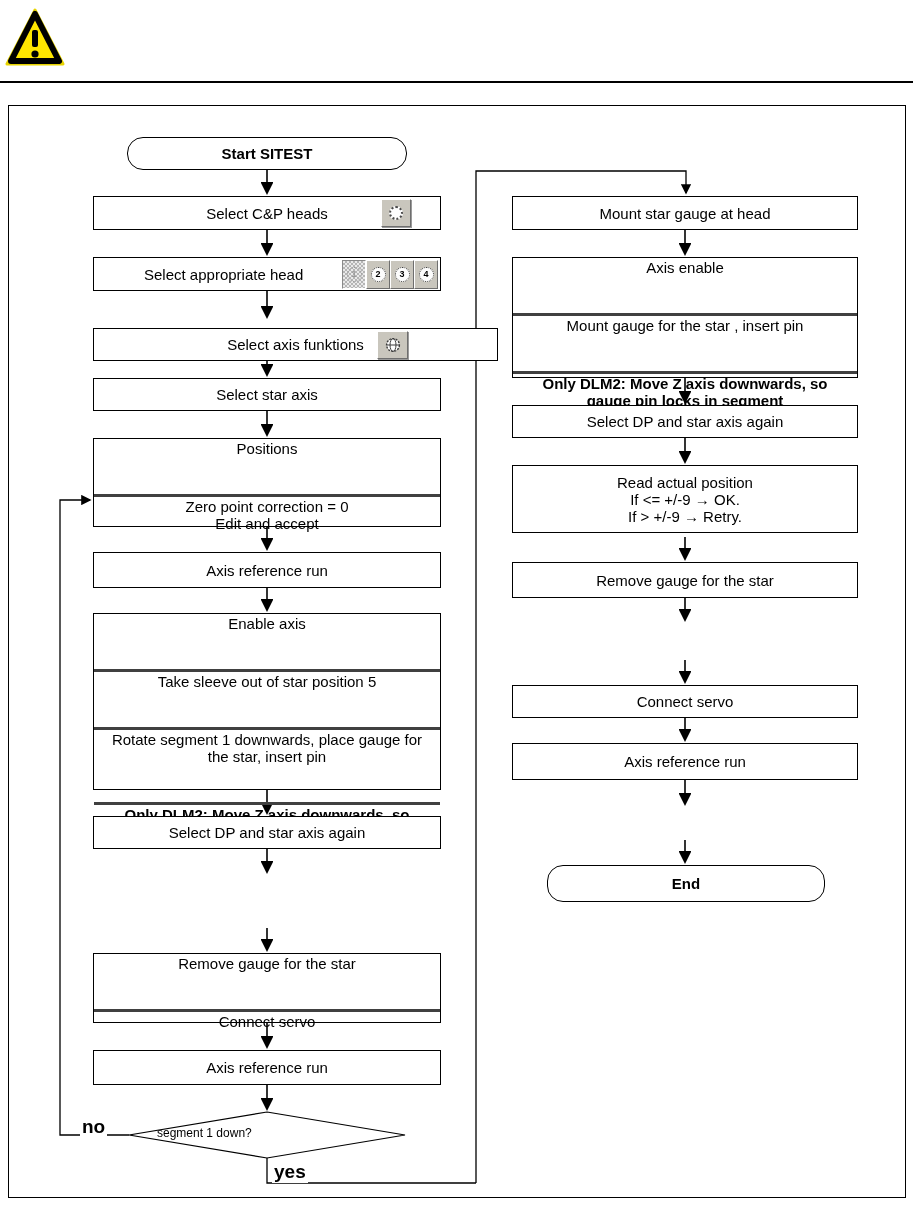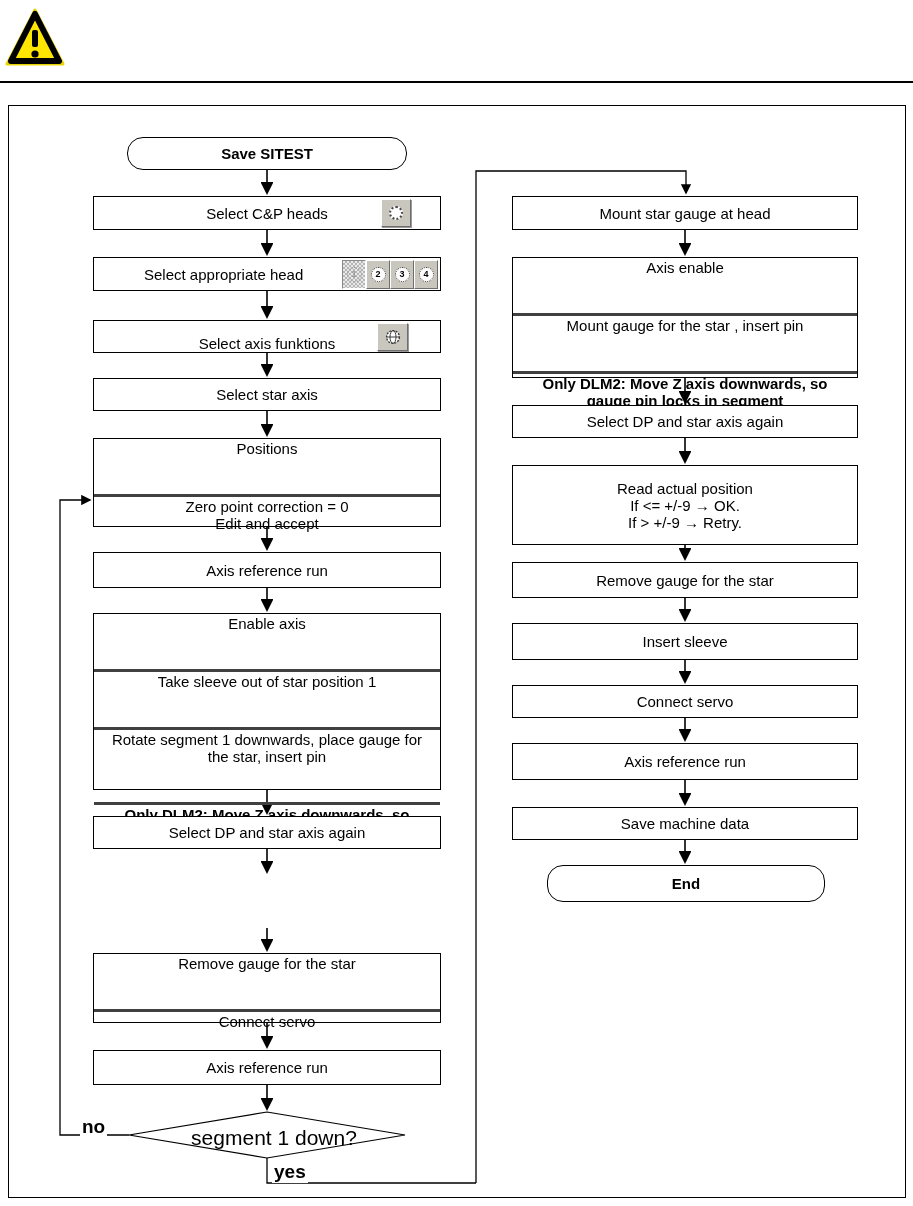--- a/index.html
+++ b/index.html
@@ -17,21 +17,21 @@
   .cbox { display:flex; align-items:center; justify-content:center; padding:0 6px; }
   .vbox { display:flex; flex-direction:column; padding:0;gap:36px; }
   .section { display:flex; align-items:center; justify-content:center; border-top:3px solid #404040; padding:1px 10px; box-sizing:border-box; }
   .section:first-child { border-top:none; }
   .rounded { border-radius:16px; font-weight:bold; display:flex; align-items:center; justify-content:center; }
   .bold { font-weight:bold; }
 
   .svg-overlay { position:absolute; left:0; top:0; width:913px; height:1206px; pointer-events:none; }
 
   .branch-label { position:absolute; font-size:19px; font-weight:bold; background:#fff; padding:0 2px; }
-  .decision-label { position:absolute; left:164px; top:1126px; width:220px; text-align:center; font-size:21px; }
+  .decision-label { position:absolute; left:157px; top:1126px; width:220px; text-align:left; font-size:12px; }
 
   .btn3d {
     position:absolute; box-sizing:border-box; background:#c9c6bd;
     border:1px solid; border-color:#ffffff #6e6e6e #6e6e6e #ffffff;
     box-shadow:1px 1px 0 #9a9a9a;
     display:flex; align-items:center; justify-content:center;
   }
   .gear-dot { width:14px; height:14px; border:2px dotted #4a4a4a; border-radius:50%; background:#fdfdfd; box-sizing:border-box; }
   .btn-strip { position:absolute; display:flex; }
   .head-btn {
@@ -102,21 +102,21 @@
     </g>
     <g stroke="#000" stroke-width="1.3" fill="none">
       <polyline points="129,1135 60,1135 60,500 90,500" marker-end="url(#ah)"></polyline>
       <polyline points="267,1158 267,1183 476,1183"></polyline>
       <polyline points="476,1183 476,171 686,171 686,193" marker-end="url(#ah)"></polyline>
     </g>
     <polygon points="267,1112 405,1135 267,1158 129,1135" fill="#ffffff" stroke="#000" stroke-width="1.2"></polygon>
   </svg>
 
   <div class="box rounded" style="left:127px;top:137px;width:280px;height:33px;">
-    <span>Save SITEST</span>
+    <span>Start SITEST</span>
   </div>
 
   <div class="box cbox" style="left:93px;top:196px;width:348px;height:34px;">
     <span>Select C&amp;P heads</span>
     <span class="btn3d" style="left:287px;top:2px;width:30px;height:28px;">
       <span class="gear-dot"></span>
     </span>
   </div>
 
   <div class="box cbox" style="left:93px;top:257px;width:348px;height:34px;justify-content:flex-start;padding-left:50px;">
@@ -130,21 +130,21 @@
       </span>
       <span class="head-btn">
         <span class="head-num">3</span>
       </span>
       <span class="head-btn">
         <span class="head-num">4</span>
       </span>
     </span>
   </div>
 
-  <div class="box cbox" style="left:93px;top:320px;width:348px;height:33px;align-items:flex-end;">
+  <div class="box cbox" style="left:93px;top:328px;width:405px;height:33px;">
     <span>Select axis funktions</span>
     <span class="btn3d" style="left:283px;top:2px;width:31px;height:28px;">
       <svg width="16" height="16" viewBox="0 0 16 16">
         <circle cx="8" cy="8" r="6.4" fill="#fdfdfd" stroke="#3c3c3c" stroke-width="1.4" stroke-dasharray="2 1.2"></circle>
         <ellipse cx="8" cy="8" rx="3" ry="6.4" fill="none" stroke="#3c3c3c" stroke-width="1"></ellipse>
         <line x1="1.6" y1="8" x2="14.4" y2="8" stroke="#3c3c3c" stroke-width="1"></line>
       </svg>
     </span>
   </div>
 
@@ -159,21 +159,21 @@
       <div>Edit and accept</div>
     </div>
   </div>
 
   <div class="box cbox" style="left:93px;top:552px;width:348px;height:36px;">
     <span>Axis reference run</span>
   </div>
 
   <div class="box vbox" style="left:93px;top:613px;width:348px;height:177px;">
     <div class="section" style="height:35px;">Enable axis</div>
-    <div class="section" style="height:33px;">Take sleeve out of star position 1</div>
+    <div class="section" style="height:33px;">Take sleeve out of star position 5</div>
     <div class="section" style="height:56px;">Rotate segment 1 downwards, place gauge for the star, insert pin</div>
     <div class="section bold" style="flex:1;">Only DLM2: Move Z axis downwards, so gauge pin locks in segment</div>
   </div>
 
   <div class="box cbox" style="left:93px;top:816px;width:348px;height:33px;">
     <span>Select DP and star axis again</span>
   </div>
 
 
   <div class="box vbox" style="left:93px;top:953px;width:348px;height:70px;">
@@ -196,43 +196,37 @@
   <div class="box vbox" style="left:512px;top:257px;width:346px;height:121px;">
     <div class="section" style="height:35px;">Axis enable</div>
     <div class="section" style="height:35px;">Mount gauge for the star , insert pin</div>
     <div class="section bold" style="flex:1;">Only DLM2: Move Z axis downwards, so gauge pin locks in segment</div>
   </div>
 
   <div class="box cbox" style="left:512px;top:405px;width:346px;height:33px;">
     <span>Select DP and star axis again</span>
   </div>
 
-  <div class="box cbox" style="left:512px;top:465px;width:346px;height:80px;flex-direction:column;">
+  <div class="box cbox" style="left:512px;top:465px;width:346px;height:68px;flex-direction:column;">
     <div>Read actual position</div>
     <div>If &lt;= +/-9 → OK.</div>
     <div>If &gt; +/-9 → Retry.</div>
   </div>
 
   <div class="box cbox" style="left:512px;top:562px;width:346px;height:36px;">
     <span>Remove gauge for the star</span>
   </div>
 
-  <div class="box cbox" style="left:512px;top:623px;width:346px;height:37px;">
-    <span>Insert sleeve</span>
-  </div>
 
   <div class="box cbox" style="left:512px;top:685px;width:346px;height:33px;">
     <span>Connect servo</span>
   </div>
 
   <div class="box cbox" style="left:512px;top:743px;width:346px;height:37px;">
     <span>Axis reference run</span>
   </div>
 
-  <div class="box cbox" style="left:512px;top:807px;width:346px;height:33px;">
-    <span>Save machine data</span>
-  </div>
 
   <div class="box rounded" style="left:547px;top:865px;width:278px;height:37px;">
     <span>End</span>
   </div>
 
 </div>
 
 </body></html>

